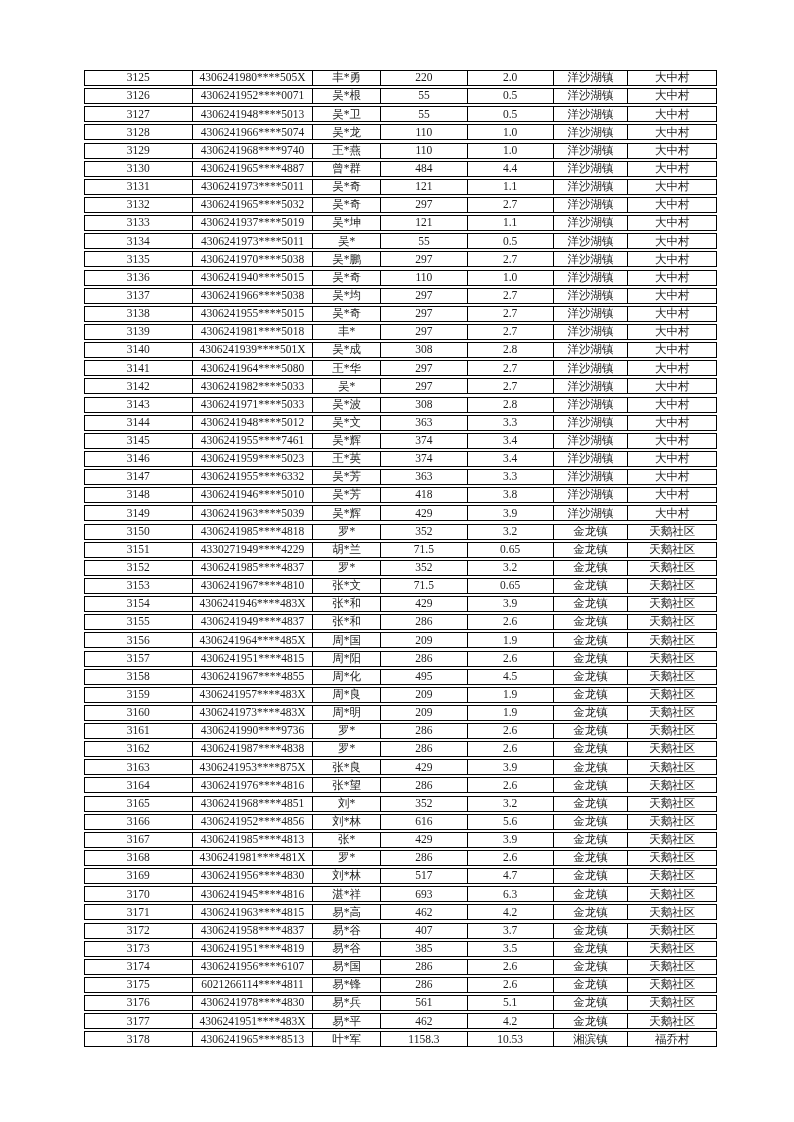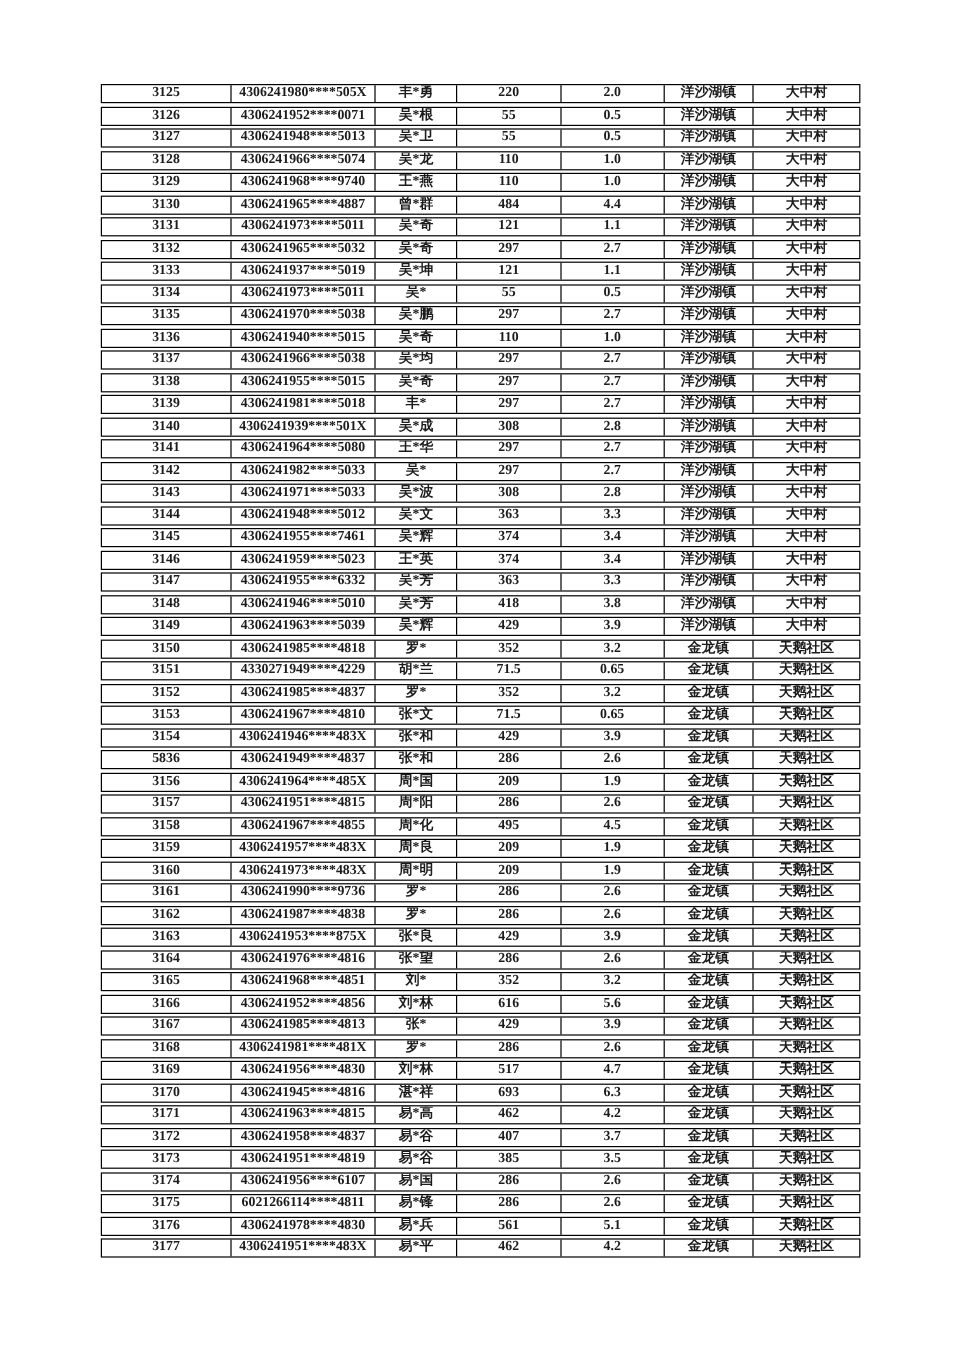--- a/index.html
+++ b/index.html
@@ -8,21 +8,20 @@
     background: #ffffff;
   }
   .page {
     position: relative;
     width: 794px;
     height: 1122px;
     background: #ffffff;
     font-family: "Liberation Serif", "DejaVu Serif", serif;
     color: #1c1c1c;
     overflow: hidden;
-    font-weight: bold;
   }
   .data-table {
     position: absolute;
     left: 84px;
     top: 70px;
     width: 633px;
     height: 978px;
     display: flex;
     flex-direction: column;
     justify-content: space-between;
@@ -321,21 +320,21 @@
       <div class="row">
         <div class="cell">3154</div>
         <div class="cell">4306241946****483X</div>
         <div class="cell">张*和</div>
         <div class="cell">429</div>
         <div class="cell">3.9</div>
         <div class="cell">金龙镇</div>
         <div class="cell">天鹅社区</div>
       </div>
       <div class="row">
-        <div class="cell">5836</div>
+        <div class="cell">3155</div>
         <div class="cell">4306241949****4837</div>
         <div class="cell">张*和</div>
         <div class="cell">286</div>
         <div class="cell">2.6</div>
         <div class="cell">金龙镇</div>
         <div class="cell">天鹅社区</div>
       </div>
       <div class="row">
         <div class="cell">3156</div>
         <div class="cell">4306241964****485X</div>
@@ -527,14 +526,23 @@
       </div>
       <div class="row">
         <div class="cell">3177</div>
         <div class="cell">4306241951****483X</div>
         <div class="cell">易*平</div>
         <div class="cell">462</div>
         <div class="cell">4.2</div>
         <div class="cell">金龙镇</div>
         <div class="cell">天鹅社区</div>
       </div>
+      <div class="row">
+        <div class="cell">3178</div>
+        <div class="cell">4306241965****8513</div>
+        <div class="cell">叶*军</div>
+        <div class="cell">1158.3</div>
+        <div class="cell">10.53</div>
+        <div class="cell">湘滨镇</div>
+        <div class="cell">福乔村</div>
+      </div>
     </div>
 </div>
 
 </body></html>

